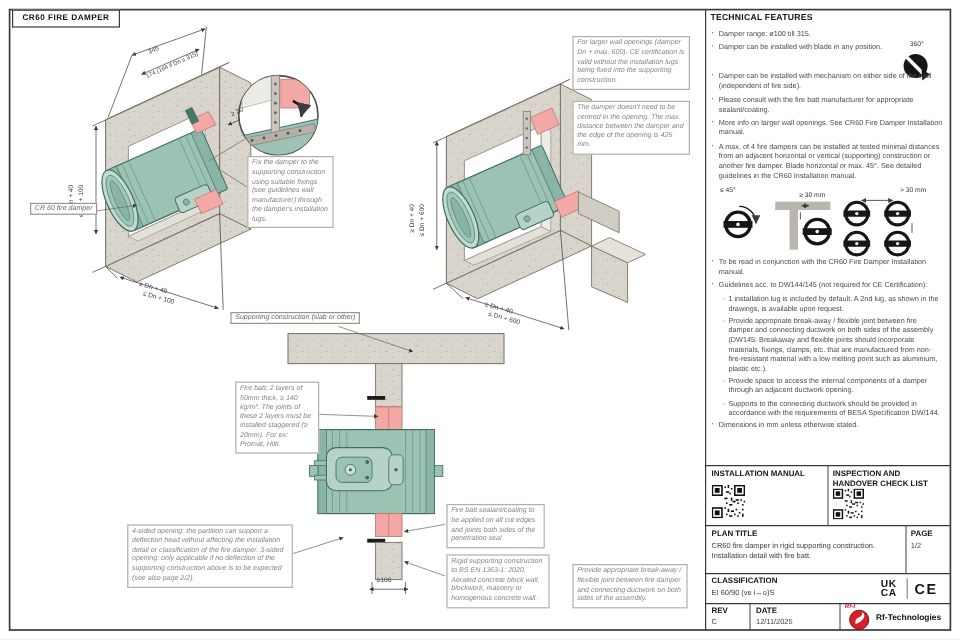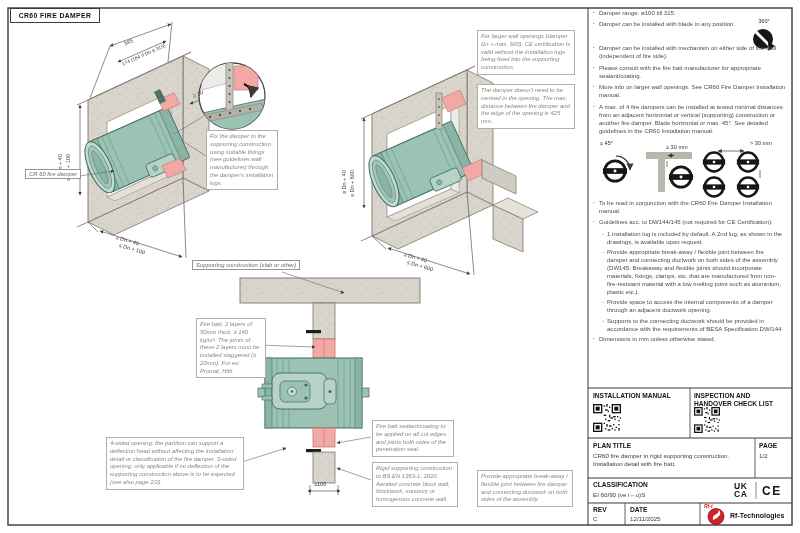--- a/index.html
+++ b/index.html
@@ -316,20 +316,21 @@
 
   <div class="plainlbl" style="left:192px;top:260px;">Supporting construction (slab or other)</div>
   <div class="note" style="left:196px;top:318px;width:62px;">Fire batt, 2 layers of 50mm thick, ≥ 140 kg/m³. The joints of these 2 layers must be installed staggered (≥ 20mm). For ex: Promat, Hilti.</div>
   <div class="note" style="left:106px;top:437px;width:130px;">4-sided opening: the partition can support a deflection head without affecting the installation detail or classification of the fire damper. 3-sided opening: only applicable if no deflection of the supporting construction above is to be expected (see also page 2/2).</div>
   <div class="note" style="left:372px;top:420px;width:74px;">Fire batt sealant/coating to be applied on all cut edges and joints both sides of the penetration seal.</div>
   <div class="note" style="left:372px;top:462px;width:78px;">Rigid supporting construction to BS EN 1363-1: 2020. Aerated concrete block wall, blockwork, masonry or homogenous concrete wall.</div>
   <div class="note" style="left:477px;top:470px;width:88px;">Provide appropriate break-away / flexible joint between fire damper and connecting ductwork on both sides of the assembly.</div>
   <div class="dim" style="left:314px;top:481px;">≥100</div>
 
   <div id="tech">
+    <div class="tf-head">TECHNICAL FEATURES</div>
 
     <div style="position:relative;">
       <div class="i360">
         <span class="icolbl">360°</span>
         <svg width="26" height="28" viewBox="0 0 26 28">
           <circle cx="12" cy="13" r="10" fill="#161616"></circle>
           <line x1="4.5" y1="5.5" x2="19" y2="20" stroke="#fff" stroke-width="3"></line>
           <polygon points="17,15.5 24,20 17.5,25" fill="#161616"></polygon>
         </svg>
       </div>

